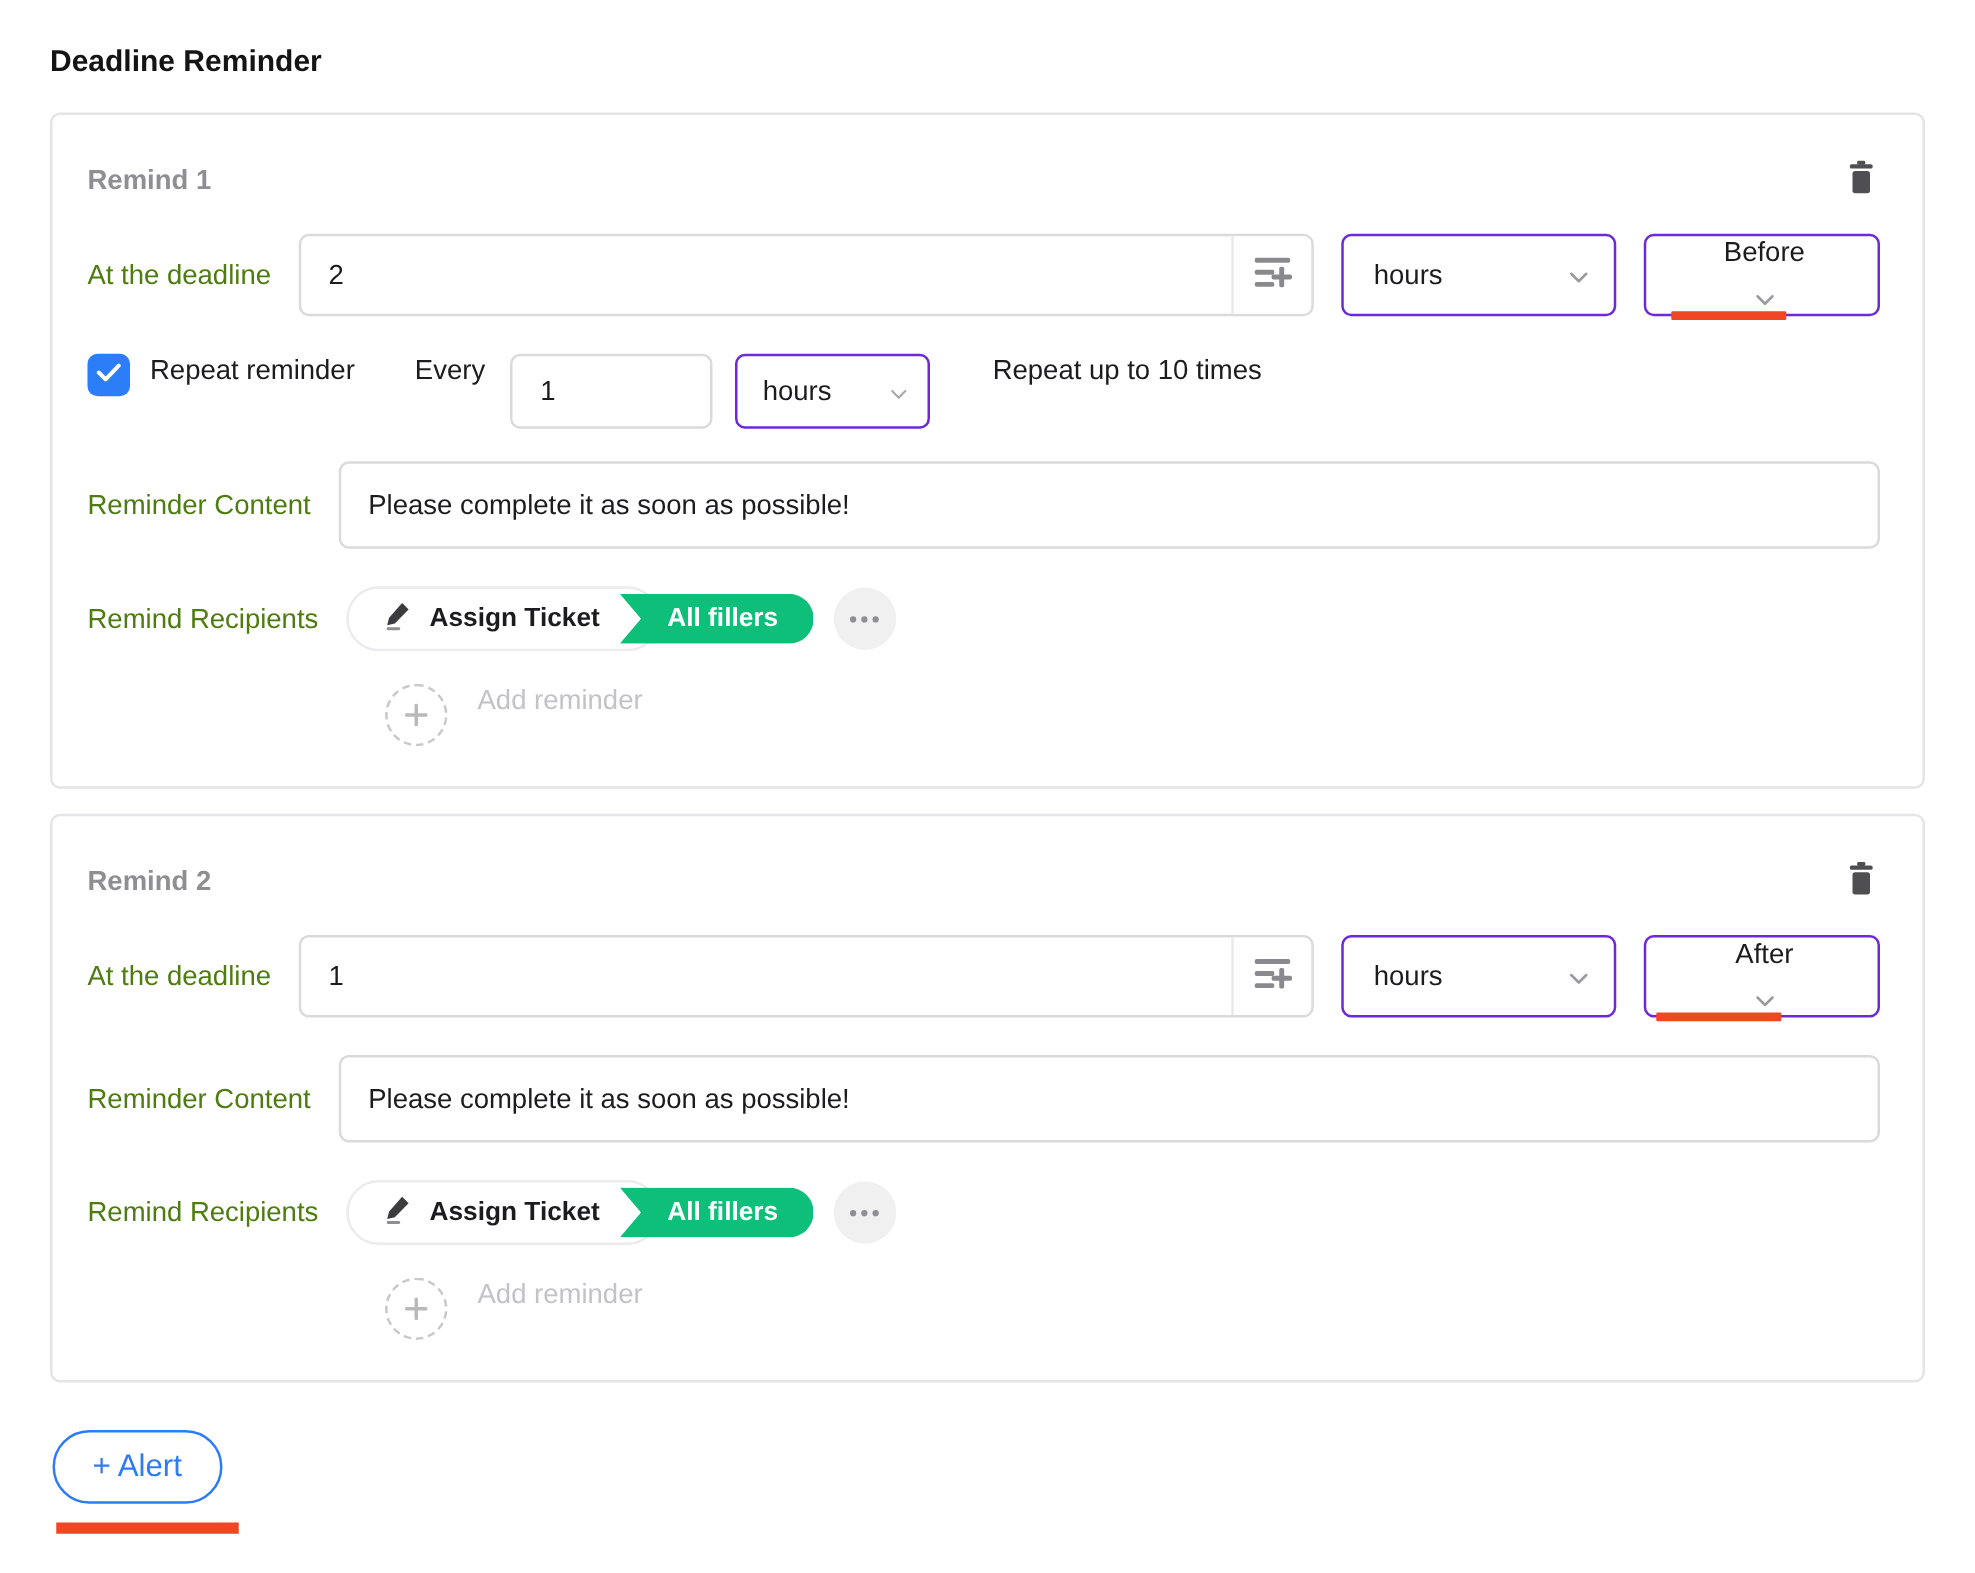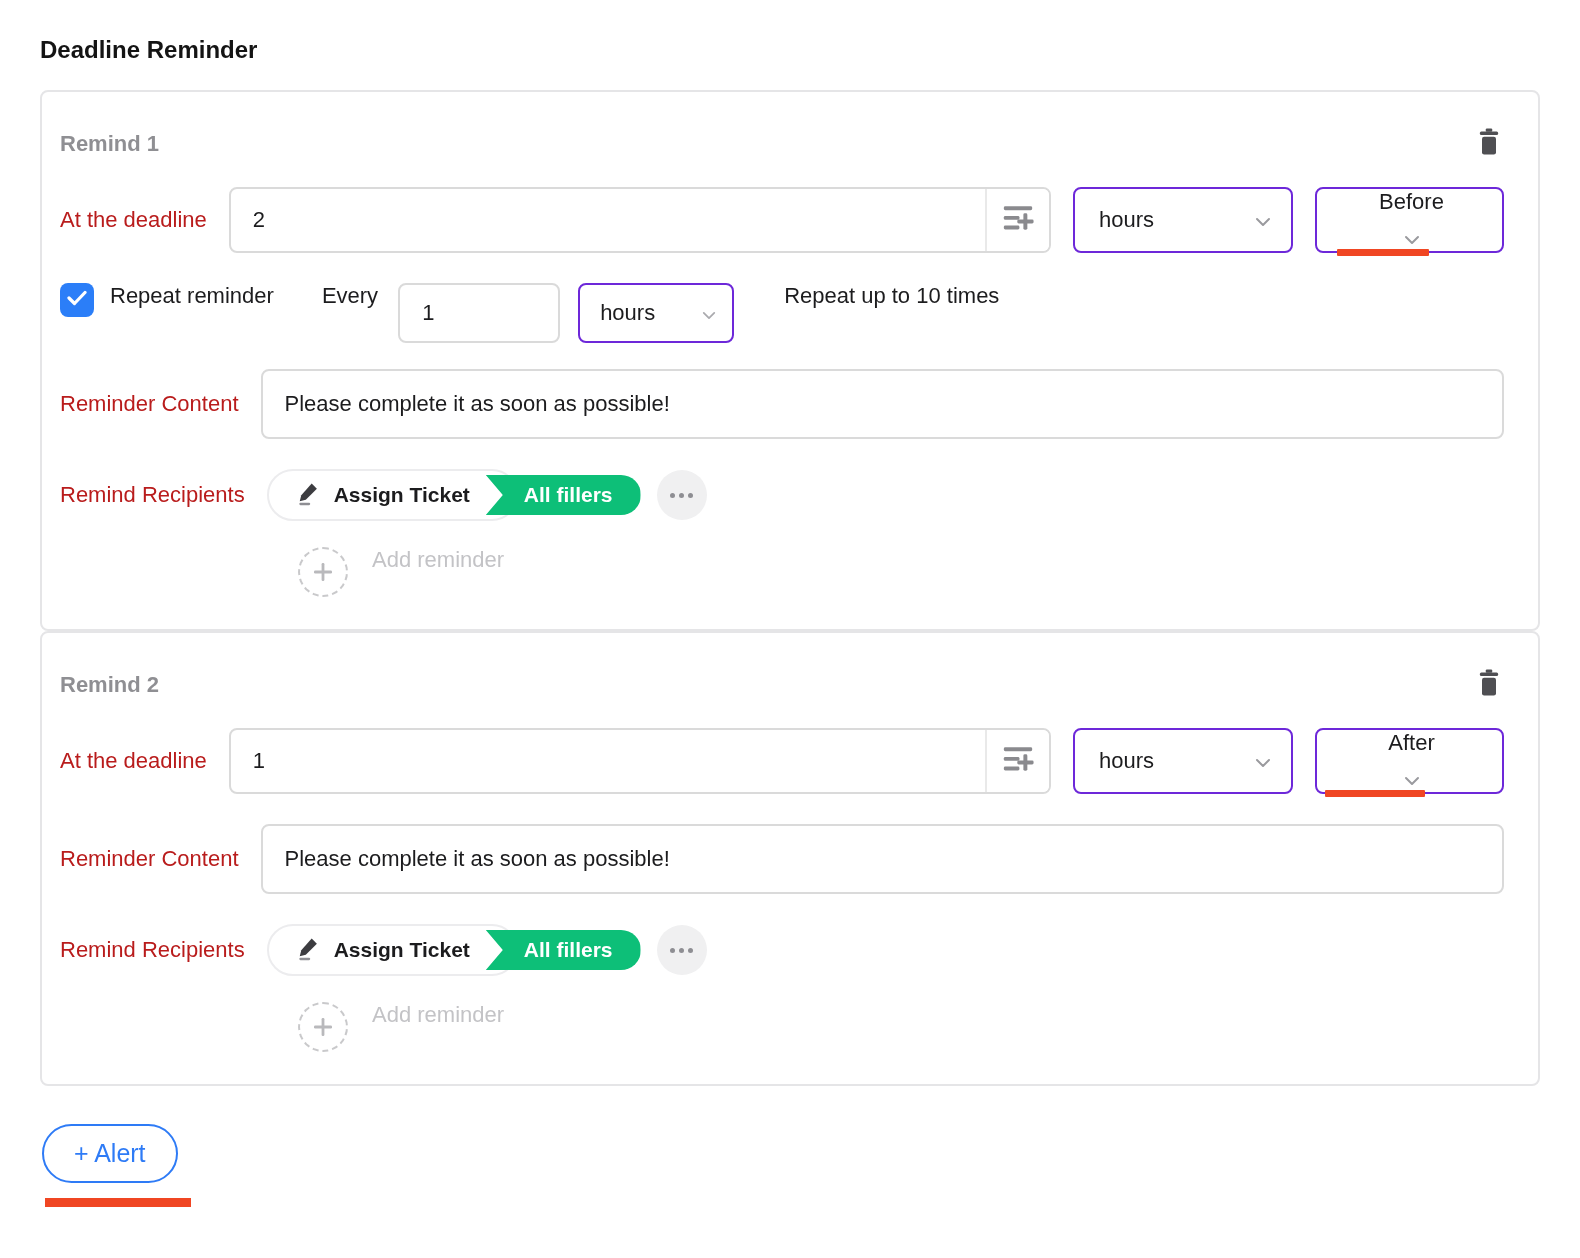--- a/index.html
+++ b/index.html
@@ -15,41 +15,42 @@
 
   .page-title {
     font-size:24px; font-weight:bold; color:#141414;
     margin:0 0 26px 0;
   }
 
   
   .card {
     border:2px solid #e5e5e7;
     border-radius:8px;
-    padding:34px 34px 26px 18px;
+    padding:34px 34px 26px 28px;
+    margin-bottom:20px;
     background:#fff;
   }
   .card-head {
     display:flex; justify-content:space-between; align-items:center;
     margin-bottom:26px;
   }
   .card-title {
     font-size:22px; font-weight:bold; color:#8f8f93; margin:0;
   }
   .icon-btn {
     background:none; border:none; padding:2px; cursor:pointer;
     display:flex; align-items:center; justify-content:center;
   }
 
   
   .frow {
     display:flex; align-items:center; gap:22px;
     margin-bottom:30px;
   }
-  .flabel { font-size:22px; color:#b91c1c; white-space:nowrap; }
+  .flabel { font-size:22px; color:#4d7c0f; white-space:nowrap; }
 
   
   .input-group {
     flex:1; display:flex; align-items:stretch;
     height:66px; border:2px solid #dadada; border-radius:8px;
     background:#fff; overflow:hidden;
   }
   .input-group input {
     flex:1; min-width:0; border:none; outline:none;
     font-family:inherit; font-size:22px; color:#1c1c1e;

